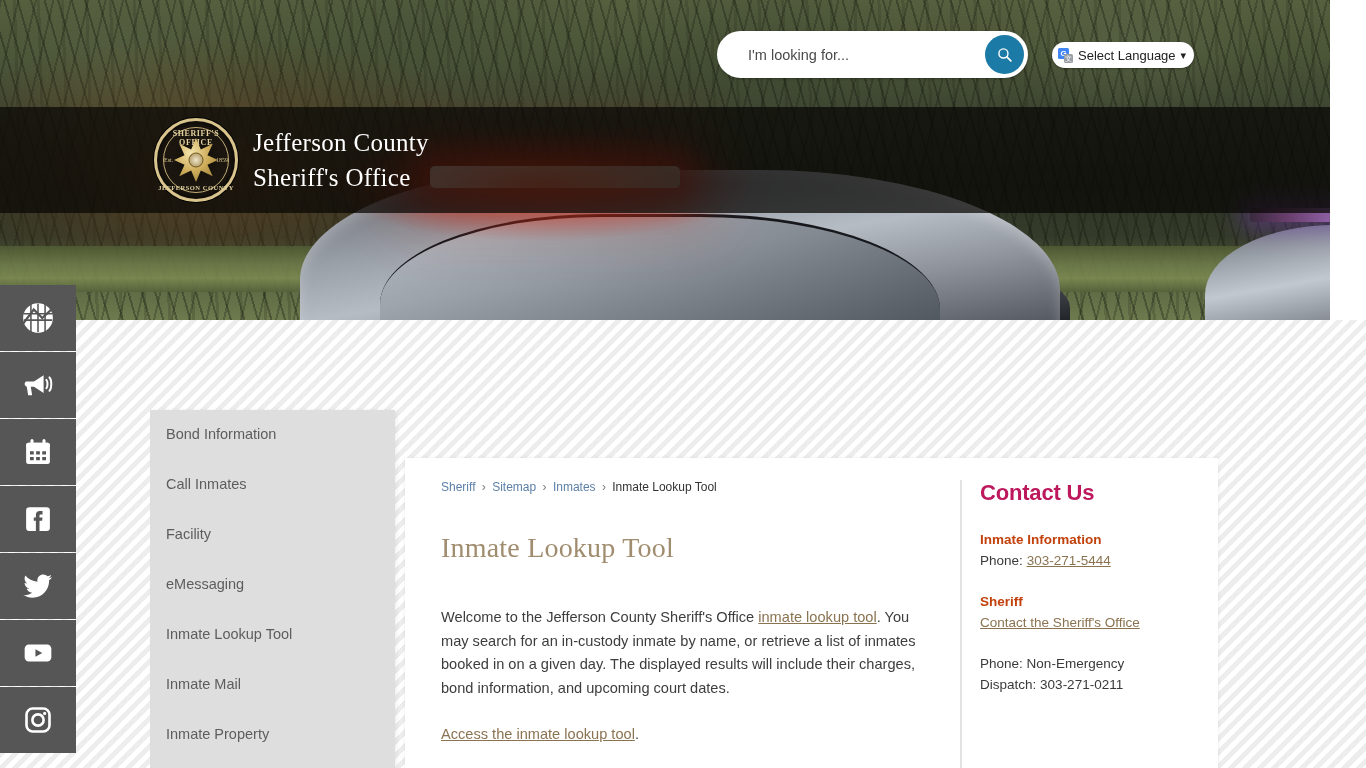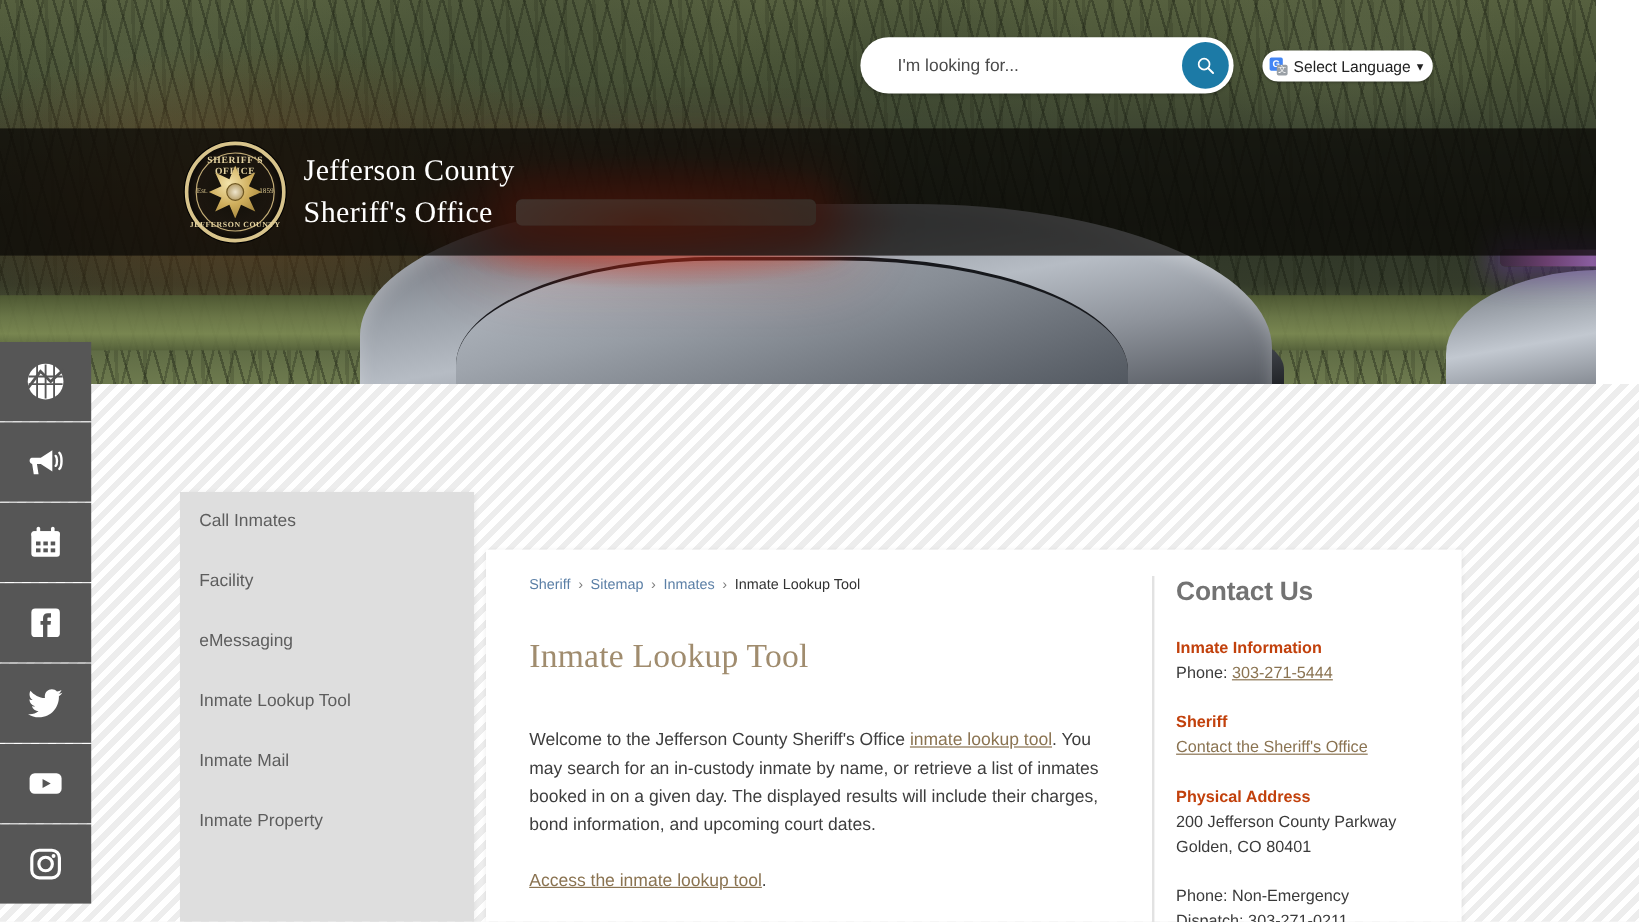--- a/index.html
+++ b/index.html
@@ -253,21 +253,21 @@
   }
   p.body {
     font-size: 14.6px; line-height: 1.62; color: #3d3d3d;
     margin-bottom: 22px;
   }
   p.body a, a.inline {
     color: #8a7351; text-decoration: underline;
   }
 
   .col-side h2 {
-    font-size: 22px; color: #737373; margin-bottom: 23px; letter-spacing:-.2px;
+    font-size: 22px; color: #be185d; margin-bottom: 23px; letter-spacing:-.2px;
   }
   .ci-block { margin-bottom: 20px; font-size: 13.5px; line-height: 1.56; color: #3a3a3a; }
   .ci-block .lbl { font-weight: bold; color: #c2410c; display: block; }
   .ci-block a { color: #8a7351; text-decoration: underline; }
 
   
   .rail { position: absolute; left: 0; top: 285px; width: 76px; }
   .rail-item {
     width: 76px; height: 66px;
     background: #565656;
@@ -329,20 +329,23 @@
   </div>
 
 </div>
 
 <div class="page">
   <div class="content-shell">
 
     <aside class="leftnav">
       <ul>
         <li>
+            <a href="#">Bond Information</a>
+          </li>
+        <li>
             <a href="#">Call Inmates</a>
           </li>
         <li>
             <a href="#">Facility</a>
           </li>
         <li>
             <a href="#">eMessaging</a>
           </li>
         <li class="active">
             <a href="#">Inmate Lookup Tool</a>
@@ -384,25 +387,20 @@
           <div class="ci-block">
             <span class="lbl">Inmate Information</span>
             <span>Phone: </span><a href="#">303-271-5444</a>
           </div>
 
           <div class="ci-block">
             <span class="lbl">Sheriff</span>
             <a href="#">Contact the Sheriff's Office</a>
           </div>
 
-          <div class="ci-block">
-            <span class="lbl">Physical Address</span>
-            <span>200 Jefferson County Parkway</span><br>
-            <span>Golden, CO 80401</span>
-          </div>
 
           <div class="ci-block">
             <span>Phone: Non-Emergency</span><br>
             <span>Dispatch: 303-271-0211</span><br>
             
           </div>
         </aside>
       </div>
     </section>
   </div>

